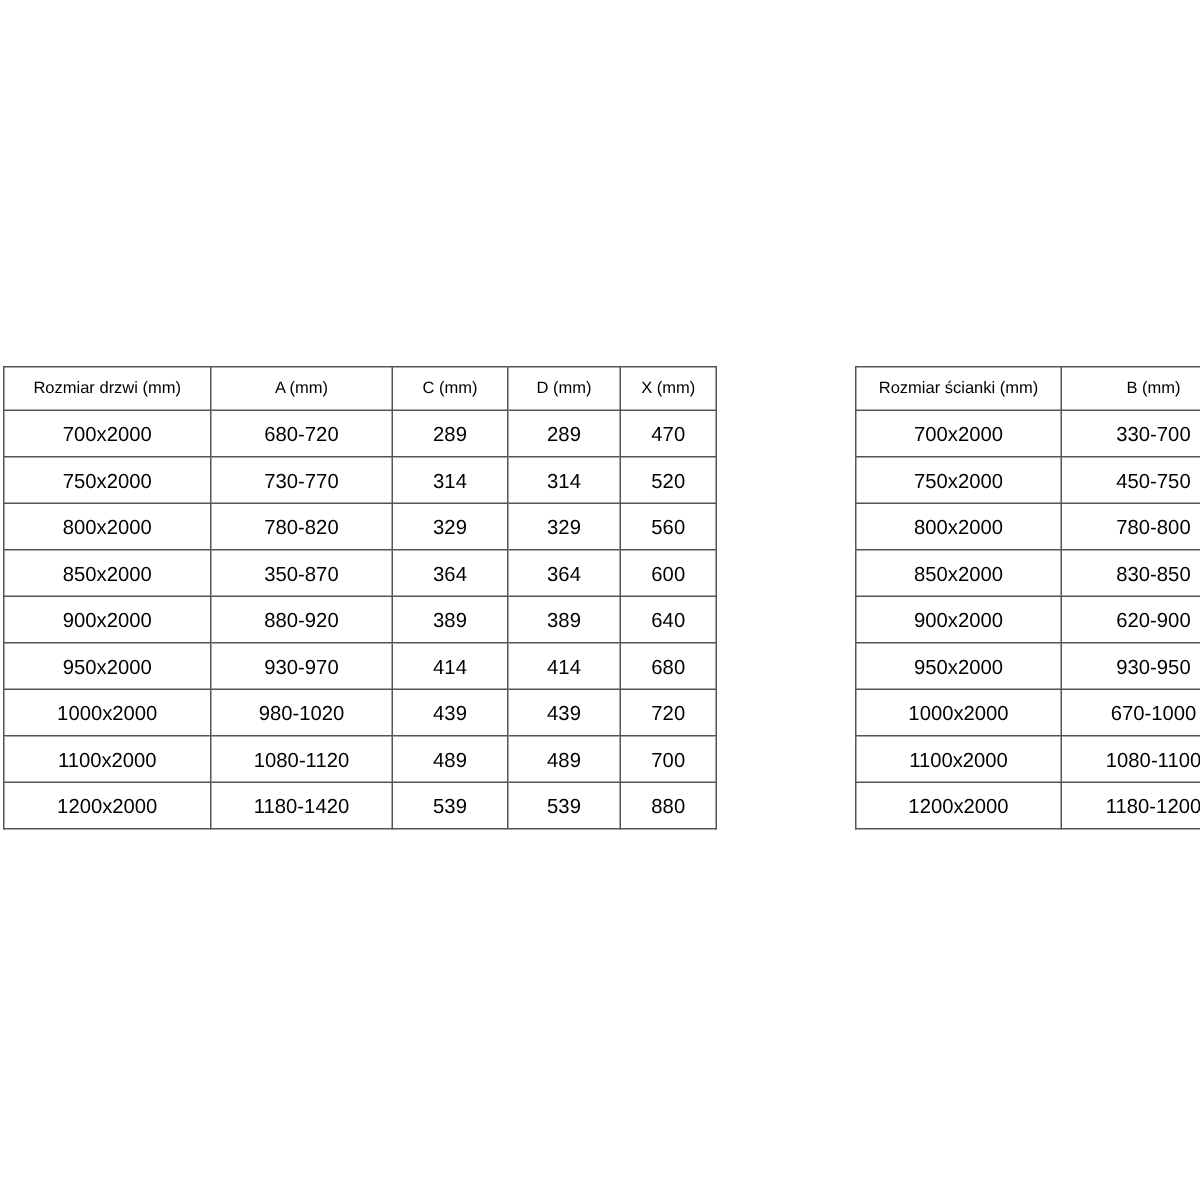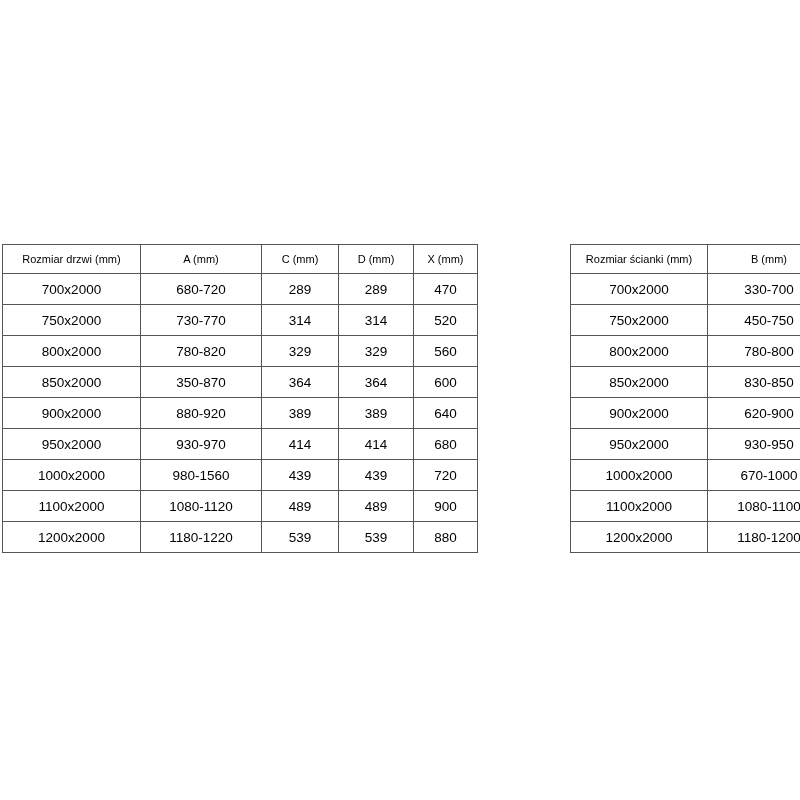--- a/index.html
+++ b/index.html
@@ -113,35 +113,35 @@
         </tr>
         <tr>
           <td>950x2000</td>
           <td>930-970</td>
           <td>414</td>
           <td>414</td>
           <td>680</td>
         </tr>
         <tr>
           <td>1000x2000</td>
-          <td>980-1560</td>
+          <td>980-1020</td>
           <td>439</td>
           <td>439</td>
           <td>720</td>
         </tr>
         <tr>
           <td>1100x2000</td>
           <td>1080-1120</td>
           <td>489</td>
           <td>489</td>
-          <td>900</td>
+          <td>700</td>
         </tr>
         <tr>
           <td>1200x2000</td>
-          <td>1180-1220</td>
+          <td>1180-1420</td>
           <td>539</td>
           <td>539</td>
           <td>880</td>
         </tr>
       </tbody>
   </table>
 
   <table id="wall-table" class="spec-table">
     <colgroup>
       <col style="width:137px">

